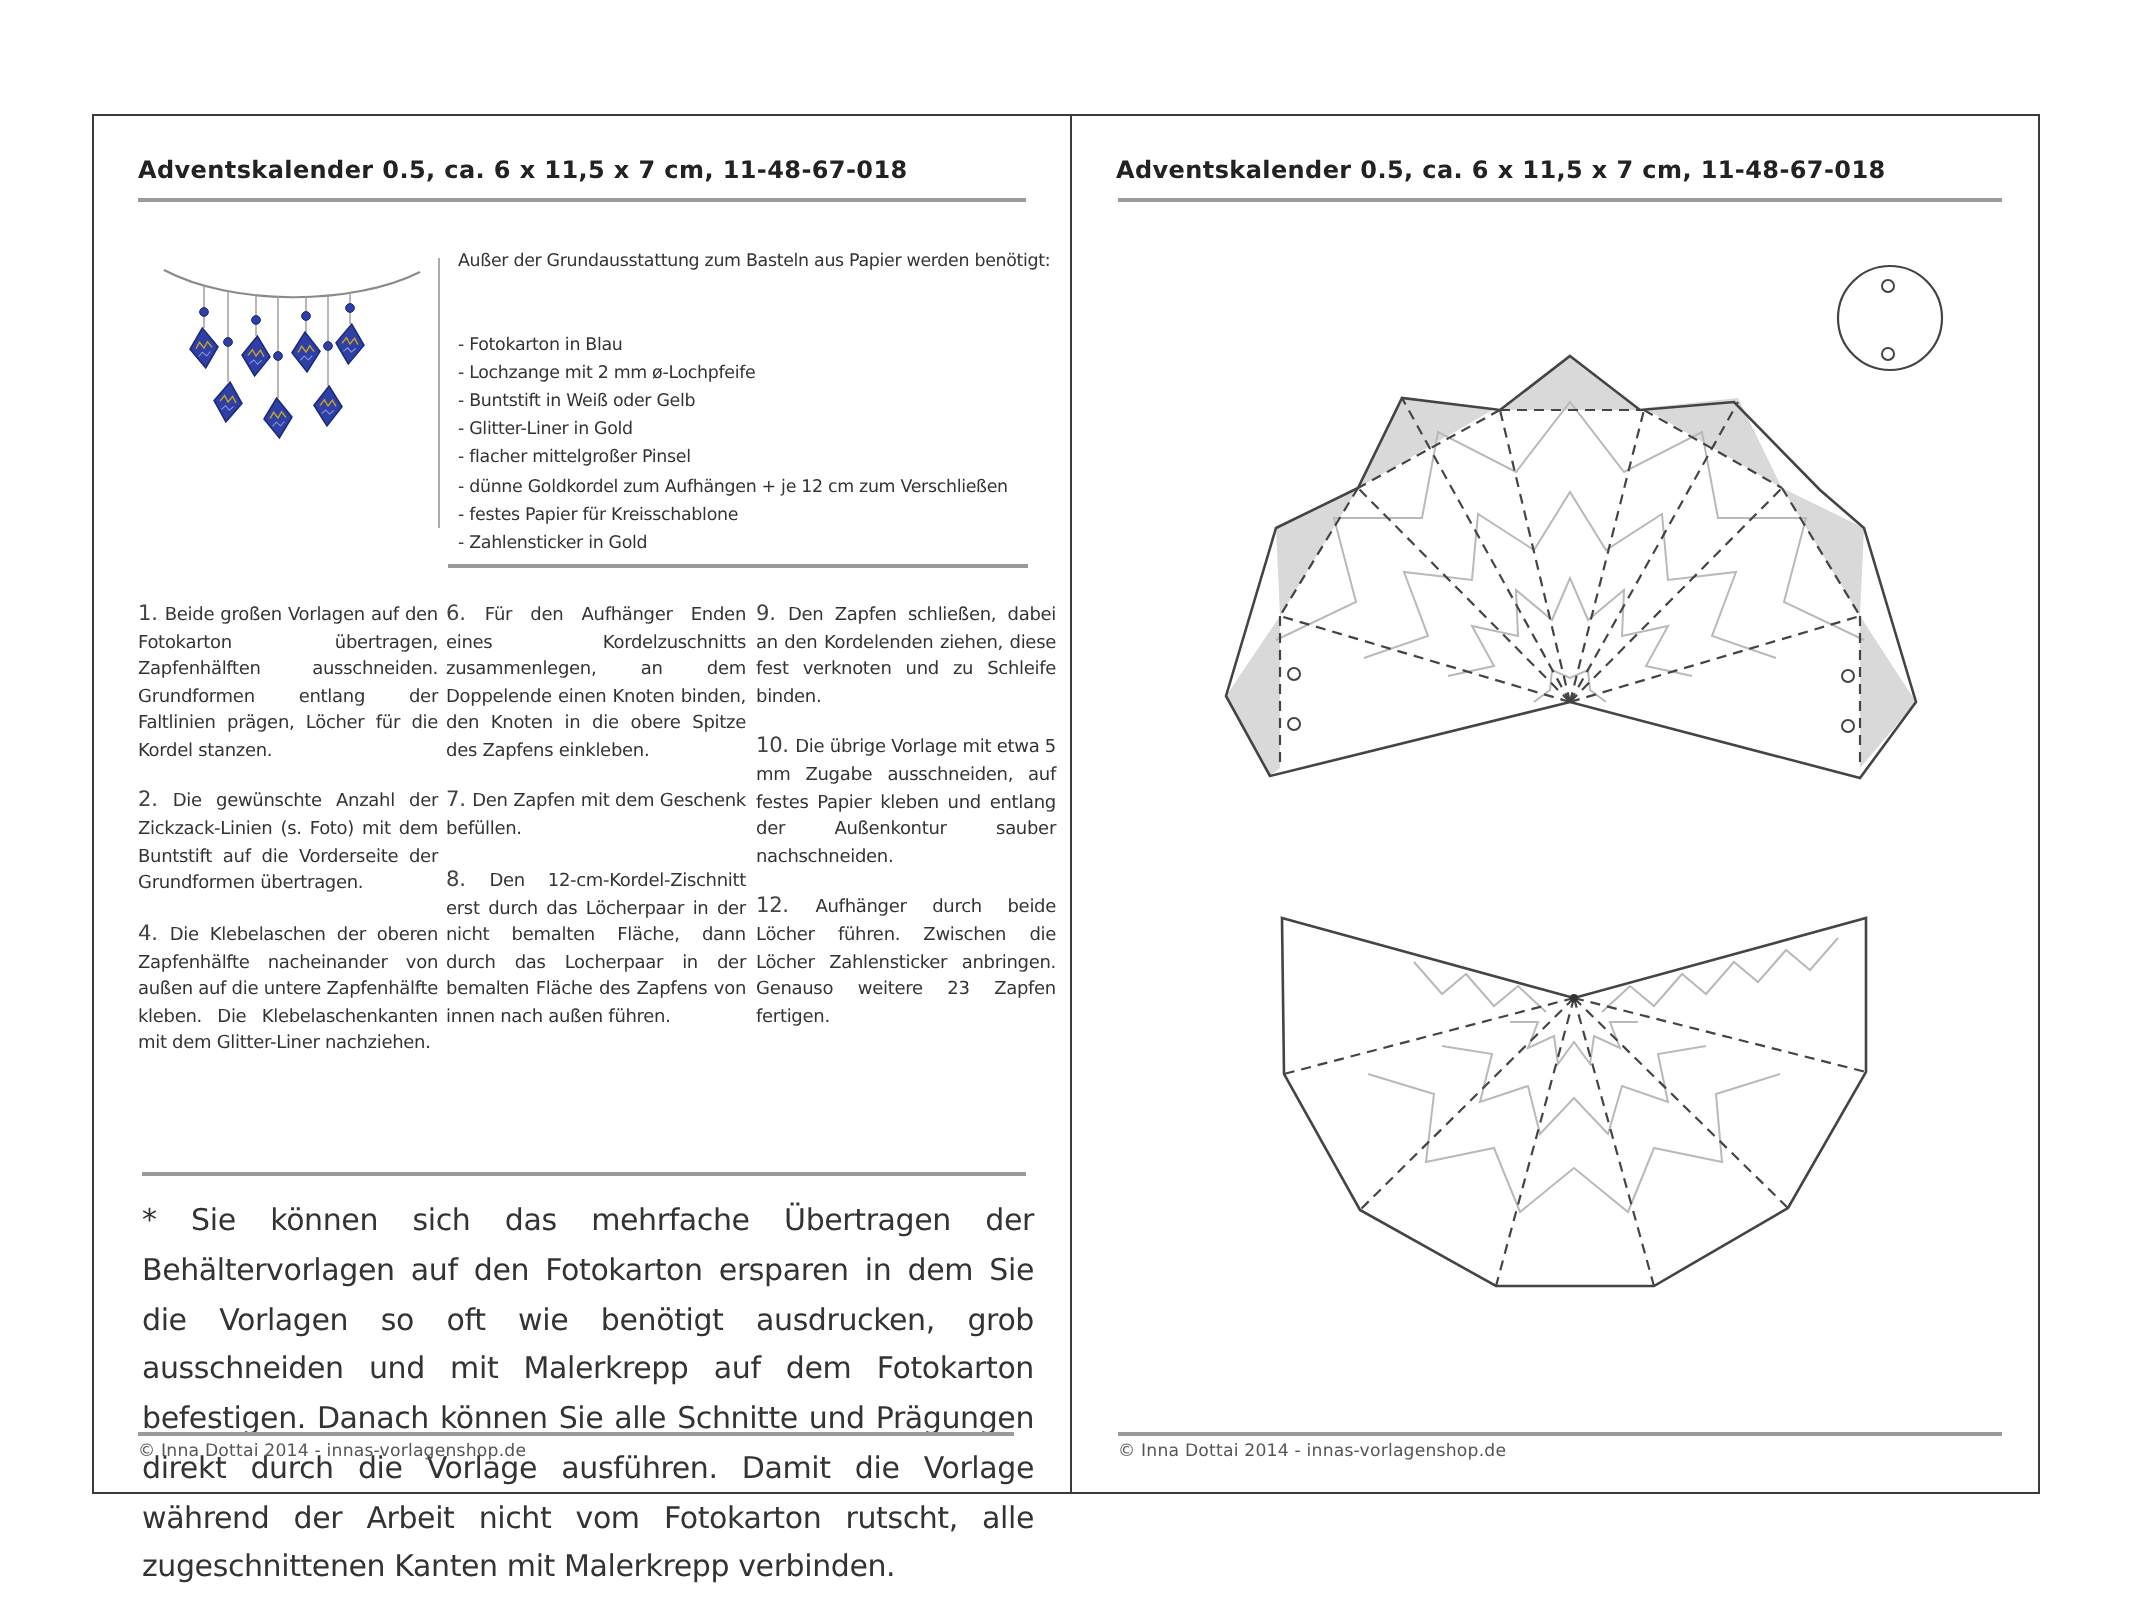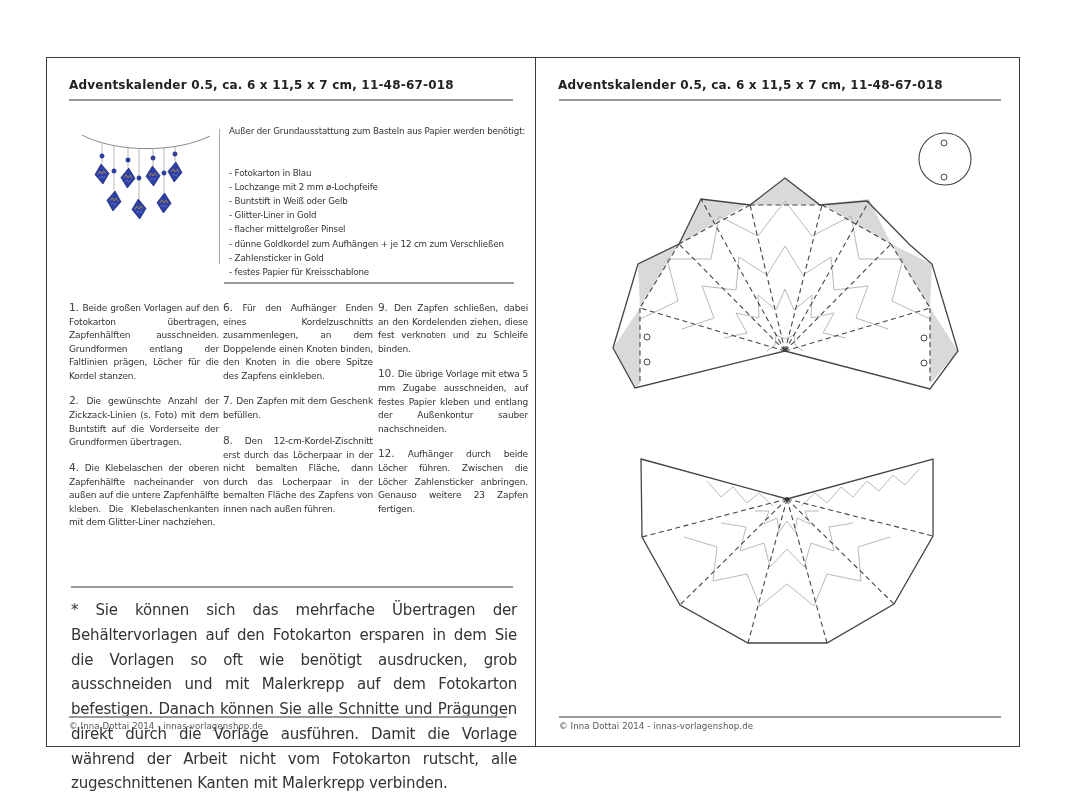--- a/index.html
+++ b/index.html
@@ -98,22 +98,22 @@
 
   <div class="materials">
     <div class="intro">Außer der Grundausstattung zum Basteln aus Papier werden benötigt:</div>
     <div>
         <div class="mat-item">- Fotokarton in Blau</div>
         <div class="mat-item">- Lochzange mit 2 mm ø-Lochpfeife</div>
         <div class="mat-item">- Buntstift in Weiß oder Gelb</div>
         <div class="mat-item">- Glitter-Liner in Gold</div>
         <div class="mat-item">- flacher mittelgroßer Pinsel</div>
         <div class="mat-item">- dünne Goldkordel zum Aufhängen + je 12 cm zum Verschließen</div>
+        <div class="mat-item">- festes Papier für Kreisschablone</div>
         <div class="mat-item">- Zahlensticker in Gold</div>
-        <div class="mat-item">- festes Papier für Kreisschablone</div>
       </div>
   </div>
 
   <div class="rule" style="left:177px;top:224px;width:290px;"></div>
 
   <div class="steps-col" style="left:22px;">
       <p><span class="num">1. </span>Beide großen Vorlagen auf den Fotokarton übertragen, Zapfenhälften ausschneiden. Grundformen entlang der Faltlinien prägen, Löcher für die Kordel stanzen.</p>
       <p><span class="num">2. </span>Die gewünschte Anzahl der Zickzack-Linien (s. Foto) mit dem Buntstift auf die Vorderseite der Grundformen übertragen.</p>
       <p><span class="num">4. </span>Die Klebelaschen der oberen Zapfenhälfte nacheinander von außen auf die untere Zapfenhälfte kleben. Die Klebelaschenkanten mit dem Glitter-Liner nachziehen.</p>
     </div>

